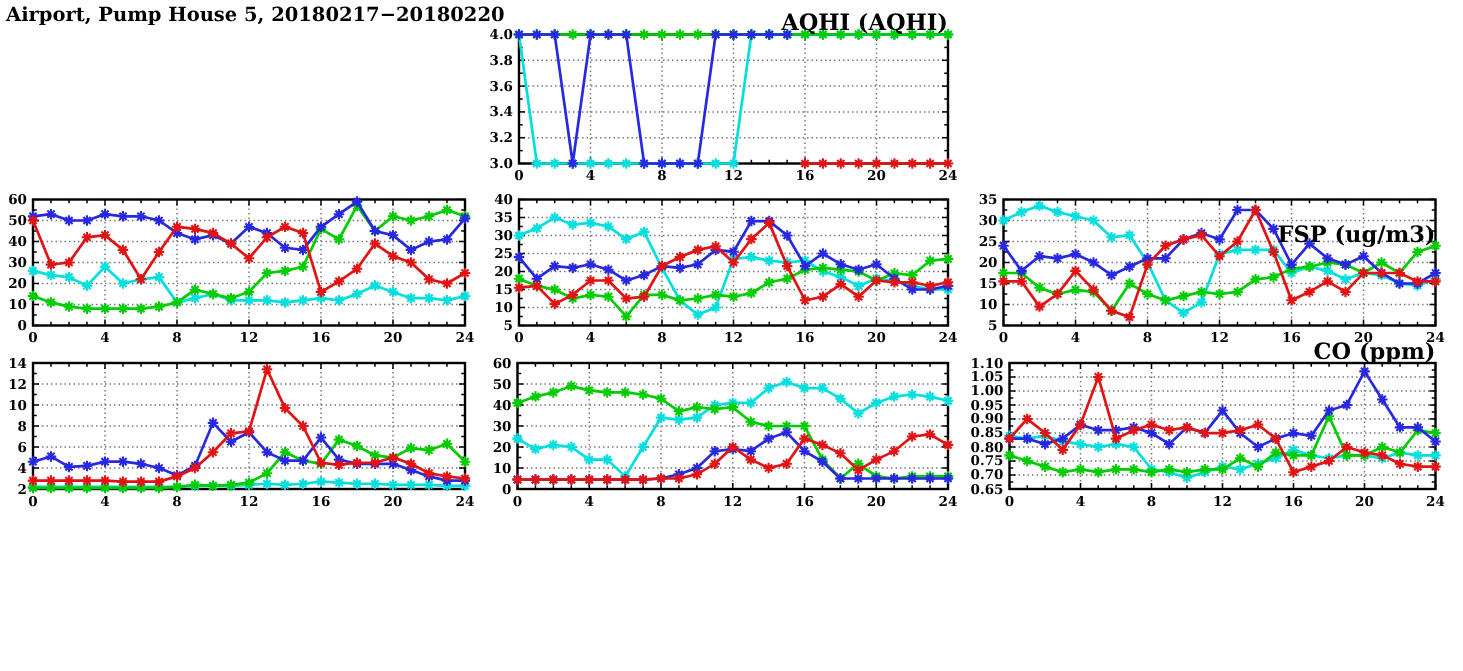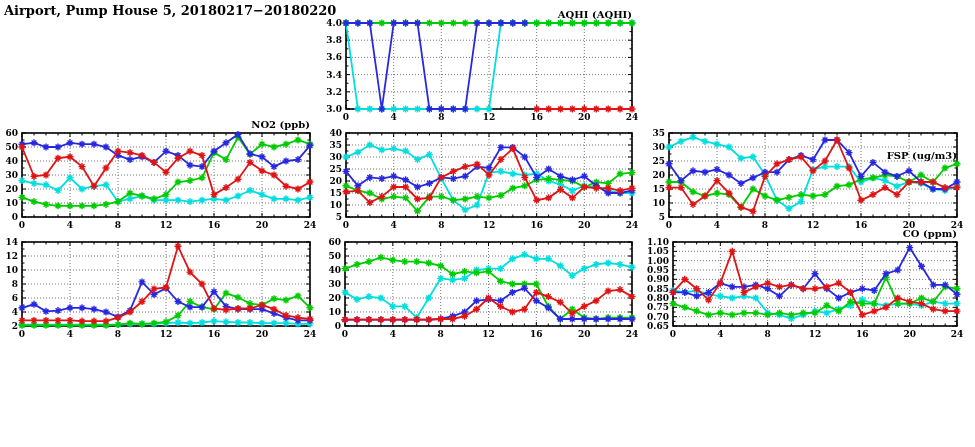--- a/index.html
+++ b/index.html
@@ -3,21 +3,21 @@
 <meta charset="utf-8">
 <style>
   html,body{margin:0;padding:0;background:#fff}
   #stage{position:relative;width:975px;height:447px;background:#ffffff;overflow:hidden;
          font-family:"DejaVu Serif",serif;}
   #plots{position:absolute;left:0;top:0}
   #plots text{font:bold 9px "DejaVu Serif",serif;fill:#000}
   .grid{stroke:#787878;stroke-width:1;stroke-dasharray:1 2;fill:none}
   .tick{stroke:#000;stroke-width:1}
   .frame{fill:none;stroke:#000;stroke-width:1.6}
-  .ctitle{position:absolute;text-align:right;font-weight:bold;font-size:10px;color:#000;
+  .ctitle{position:absolute;text-align:right;font-weight:bold;font-size:15px;color:#000;
           height:12px;line-height:12px;white-space:nowrap}
   #main-title{position:absolute;left:4px;top:3px;font-weight:bold;font-size:13px;color:#000;
               white-space:nowrap}
 </style>
 </head>
 <body>
 
 <div id="stage">
   <div id="main-title">Airport, Pump House 5, 20180217−20180220</div>
   <svg id="plots" width="975" height="447">
@@ -839,16 +839,15 @@
         <path d="M669.5 290.5H676.5M673 287V294M670.6 288.1L675.4 292.9M670.6 292.9L675.4 288.1M681.3 292.4H688.3M684.8 288.9V295.9M682.4 290L687.1999999999999 294.79999999999995M682.4 294.79999999999995L687.1999999999999 290M693.2 290.5H700.2M696.7 287V294M694.3000000000001 288.1L699.1 292.9M694.3000000000001 292.9L699.1 288.1M705 294.3H712M708.5 290.8V297.8M706.1 291.90000000000003L710.9 296.7M706.1 296.7L710.9 291.90000000000003M716.8 296.1H723.8M720.3 292.6V299.6M717.9 293.70000000000005L722.6999999999999 298.5M717.9 298.5L722.6999999999999 293.70000000000005M728.7 298H735.7M732.2 294.5V301.5M729.8000000000001 295.6L734.6 300.4M729.8000000000001 300.4L734.6 295.6M740.5 296.1H747.5M744 292.6V299.6M741.6 293.70000000000005L746.4 298.5M741.6 298.5L746.4 293.70000000000005M752.3 298H759.3M755.8 294.5V301.5M753.4 295.6L758.1999999999999 300.4M753.4 300.4L758.1999999999999 295.6M764.2 312.9H771.2M767.7 309.4V316.4M765.3000000000001 310.5L770.1 315.29999999999995M765.3000000000001 315.29999999999995L770.1 310.5M776 314.8H783M779.5 311.3V318.3M777.1 312.40000000000003L781.9 317.2M777.1 317.2L781.9 312.40000000000003M787.8 318.5H794.8M791.3 315V322M788.9 316.1L793.6999999999999 320.9M788.9 320.9L793.6999999999999 316.1M799.7 314.8H806.7M803.2 311.3V318.3M800.8000000000001 312.40000000000003L805.6 317.2M800.8000000000001 317.2L805.6 312.40000000000003M811.5 311.1H818.5M815 307.6V314.6M812.6 308.70000000000005L817.4 313.5M812.6 313.5L817.4 308.70000000000005M823.3 312.9H830.3M826.8 309.4V316.4M824.4 310.5L829.1999999999999 315.29999999999995M824.4 315.29999999999995L829.1999999999999 310.5M835.2 309.2H842.2M838.7 305.7V312.7M836.3000000000001 306.8L841.1 311.59999999999997M836.3000000000001 311.59999999999997L841.1 306.8M847 305.5H854M850.5 302V309M848.1 303.1L852.9 307.9M848.1 307.9L852.9 303.1M858.8 299.9H865.8M862.3 296.4V303.4M859.9 297.5L864.6999999999999 302.29999999999995M859.9 302.29999999999995L864.6999999999999 297.5M870.7 303.6H877.7M874.2 300.1V307.1M871.8000000000001 301.20000000000005L876.6 306M871.8000000000001 306L876.6 301.20000000000005M882.5 305.5H889.5M886 302V309M883.6 303.1L888.4 307.9M883.6 307.9L888.4 303.1M894.3 303.6H901.3M897.8 300.1V307.1M895.4 301.20000000000005L900.1999999999999 306M895.4 306L900.1999999999999 301.20000000000005M906.2 303.6H913.2M909.7 300.1V307.1M907.3000000000001 301.20000000000005L912.1 306M907.3000000000001 306L912.1 301.20000000000005M918 305.5H925M921.5 302V309M919.1 303.1L923.9 307.9M919.1 307.9L923.9 303.1M929.8 301.7H936.8M933.3 298.2V305.2M930.9 299.3L935.6999999999999 304.09999999999997M930.9 304.09999999999997L935.6999999999999 299.3M941.7 303.6H948.7M945.2 300.1V307.1M942.8000000000001 301.20000000000005L947.6 306M942.8000000000001 306L947.6 301.20000000000005M953.5 303.6H960.5M957 300.1V307.1M954.6 301.20000000000005L959.4 306M954.6 306L959.4 301.20000000000005" fill="none" stroke="#00dede" stroke-width="1.4"></path>
         <path d="M673 303.6L684.8 307.3L696.7 311.1L708.5 314.8L720.3 312.9L732.2 314.8L744 312.9L755.8 312.9L767.7 314.8L779.5 312.9L791.3 314.8L803.2 312.9L815 312.9L826.8 305.5L838.7 311.1L850.5 301.7L862.3 303.6L874.2 303.6L886 277.5L897.8 303.6L909.7 303.6L921.5 298L933.3 301.7L945.2 286.8L957 288.7" fill="none" stroke="#00cc00" stroke-width="1.8"></path>
         <path d="M669.5 303.6H676.5M673 300.1V307.1M670.6 301.20000000000005L675.4 306M670.6 306L675.4 301.20000000000005M681.3 307.3H688.3M684.8 303.8V310.8M682.4 304.90000000000003L687.1999999999999 309.7M682.4 309.7L687.1999999999999 304.90000000000003M693.2 311.1H700.2M696.7 307.6V314.6M694.3000000000001 308.70000000000005L699.1 313.5M694.3000000000001 313.5L699.1 308.70000000000005M705 314.8H712M708.5 311.3V318.3M706.1 312.40000000000003L710.9 317.2M706.1 317.2L710.9 312.40000000000003M716.8 312.9H723.8M720.3 309.4V316.4M717.9 310.5L722.6999999999999 315.29999999999995M717.9 315.29999999999995L722.6999999999999 310.5M728.7 314.8H735.7M732.2 311.3V318.3M729.8000000000001 312.40000000000003L734.6 317.2M729.8000000000001 317.2L734.6 312.40000000000003M740.5 312.9H747.5M744 309.4V316.4M741.6 310.5L746.4 315.29999999999995M741.6 315.29999999999995L746.4 310.5M752.3 312.9H759.3M755.8 309.4V316.4M753.4 310.5L758.1999999999999 315.29999999999995M753.4 315.29999999999995L758.1999999999999 310.5M764.2 314.8H771.2M767.7 311.3V318.3M765.3000000000001 312.40000000000003L770.1 317.2M765.3000000000001 317.2L770.1 312.40000000000003M776 312.9H783M779.5 309.4V316.4M777.1 310.5L781.9 315.29999999999995M777.1 315.29999999999995L781.9 310.5M787.8 314.8H794.8M791.3 311.3V318.3M788.9 312.40000000000003L793.6999999999999 317.2M788.9 317.2L793.6999999999999 312.40000000000003M799.7 312.9H806.7M803.2 309.4V316.4M800.8000000000001 310.5L805.6 315.29999999999995M800.8000000000001 315.29999999999995L805.6 310.5M811.5 312.9H818.5M815 309.4V316.4M812.6 310.5L817.4 315.29999999999995M812.6 315.29999999999995L817.4 310.5M823.3 305.5H830.3M826.8 302V309M824.4 303.1L829.1999999999999 307.9M824.4 307.9L829.1999999999999 303.1M835.2 311.1H842.2M838.7 307.6V314.6M836.3000000000001 308.70000000000005L841.1 313.5M836.3000000000001 313.5L841.1 308.70000000000005M847 301.7H854M850.5 298.2V305.2M848.1 299.3L852.9 304.09999999999997M848.1 304.09999999999997L852.9 299.3M858.8 303.6H865.8M862.3 300.1V307.1M859.9 301.20000000000005L864.6999999999999 306M859.9 306L864.6999999999999 301.20000000000005M870.7 303.6H877.7M874.2 300.1V307.1M871.8000000000001 301.20000000000005L876.6 306M871.8000000000001 306L876.6 301.20000000000005M882.5 277.5H889.5M886 274V281M883.6 275.1L888.4 279.9M883.6 279.9L888.4 275.1M894.3 303.6H901.3M897.8 300.1V307.1M895.4 301.20000000000005L900.1999999999999 306M895.4 306L900.1999999999999 301.20000000000005M906.2 303.6H913.2M909.7 300.1V307.1M907.3000000000001 301.20000000000005L912.1 306M907.3000000000001 306L912.1 301.20000000000005M918 298H925M921.5 294.5V301.5M919.1 295.6L923.9 300.4M919.1 300.4L923.9 295.6M929.8 301.7H936.8M933.3 298.2V305.2M930.9 299.3L935.6999999999999 304.09999999999997M930.9 304.09999999999997L935.6999999999999 299.3M941.7 286.8H948.7M945.2 283.3V290.3M942.8000000000001 284.40000000000003L947.6 289.2M942.8000000000001 289.2L947.6 284.40000000000003M953.5 288.7H960.5M957 285.2V292.2M954.6 286.3L959.4 291.09999999999997M954.6 291.09999999999997L959.4 286.3" fill="none" stroke="#00cc00" stroke-width="1.4"></path>
         <path d="M673 292.4L684.8 292.4L696.7 296.1L708.5 292.4L720.3 283.1L732.2 286.8L744 286.8L755.8 284.9L767.7 288.7L779.5 296.1L791.3 284.9L803.2 288.7L815 273.7L826.8 288.7L838.7 298L850.5 292.4L862.3 288.7L874.2 290.5L886 273.7L897.8 270L909.7 247.6L921.5 266.3L933.3 284.9L945.2 284.9L957 294.3" fill="none" stroke="#2828e0" stroke-width="1.8"></path>
         <path d="M669.5 292.4H676.5M673 288.9V295.9M670.6 290L675.4 294.79999999999995M670.6 294.79999999999995L675.4 290M681.3 292.4H688.3M684.8 288.9V295.9M682.4 290L687.1999999999999 294.79999999999995M682.4 294.79999999999995L687.1999999999999 290M693.2 296.1H700.2M696.7 292.6V299.6M694.3000000000001 293.70000000000005L699.1 298.5M694.3000000000001 298.5L699.1 293.70000000000005M705 292.4H712M708.5 288.9V295.9M706.1 290L710.9 294.79999999999995M706.1 294.79999999999995L710.9 290M716.8 283.1H723.8M720.3 279.6V286.6M717.9 280.70000000000005L722.6999999999999 285.5M717.9 285.5L722.6999999999999 280.70000000000005M728.7 286.8H735.7M732.2 283.3V290.3M729.8000000000001 284.40000000000003L734.6 289.2M729.8000000000001 289.2L734.6 284.40000000000003M740.5 286.8H747.5M744 283.3V290.3M741.6 284.40000000000003L746.4 289.2M741.6 289.2L746.4 284.40000000000003M752.3 284.9H759.3M755.8 281.4V288.4M753.4 282.5L758.1999999999999 287.29999999999995M753.4 287.29999999999995L758.1999999999999 282.5M764.2 288.7H771.2M767.7 285.2V292.2M765.3000000000001 286.3L770.1 291.09999999999997M765.3000000000001 291.09999999999997L770.1 286.3M776 296.1H783M779.5 292.6V299.6M777.1 293.70000000000005L781.9 298.5M777.1 298.5L781.9 293.70000000000005M787.8 284.9H794.8M791.3 281.4V288.4M788.9 282.5L793.6999999999999 287.29999999999995M788.9 287.29999999999995L793.6999999999999 282.5M799.7 288.7H806.7M803.2 285.2V292.2M800.8000000000001 286.3L805.6 291.09999999999997M800.8000000000001 291.09999999999997L805.6 286.3M811.5 273.7H818.5M815 270.2V277.2M812.6 271.3L817.4 276.09999999999997M812.6 276.09999999999997L817.4 271.3M823.3 288.7H830.3M826.8 285.2V292.2M824.4 286.3L829.1999999999999 291.09999999999997M824.4 291.09999999999997L829.1999999999999 286.3M835.2 298H842.2M838.7 294.5V301.5M836.3000000000001 295.6L841.1 300.4M836.3000000000001 300.4L841.1 295.6M847 292.4H854M850.5 288.9V295.9M848.1 290L852.9 294.79999999999995M848.1 294.79999999999995L852.9 290M858.8 288.7H865.8M862.3 285.2V292.2M859.9 286.3L864.6999999999999 291.09999999999997M859.9 291.09999999999997L864.6999999999999 286.3M870.7 290.5H877.7M874.2 287V294M871.8000000000001 288.1L876.6 292.9M871.8000000000001 292.9L876.6 288.1M882.5 273.7H889.5M886 270.2V277.2M883.6 271.3L888.4 276.09999999999997M883.6 276.09999999999997L888.4 271.3M894.3 270H901.3M897.8 266.5V273.5M895.4 267.6L900.1999999999999 272.4M895.4 272.4L900.1999999999999 267.6M906.2 247.6H913.2M909.7 244.1V251.1M907.3000000000001 245.2L912.1 250M907.3000000000001 250L912.1 245.2M918 266.3H925M921.5 262.8V269.8M919.1 263.90000000000003L923.9 268.7M919.1 268.7L923.9 263.90000000000003M929.8 284.9H936.8M933.3 281.4V288.4M930.9 282.5L935.6999999999999 287.29999999999995M930.9 287.29999999999995L935.6999999999999 282.5M941.7 284.9H948.7M945.2 281.4V288.4M942.8000000000001 282.5L947.6 287.29999999999995M942.8000000000001 287.29999999999995L947.6 282.5M953.5 294.3H960.5M957 290.8V297.8M954.6 291.90000000000003L959.4 296.7M954.6 296.7L959.4 291.90000000000003" fill="none" stroke="#2828e0" stroke-width="1.4"></path>
         <path d="M673 292.4L684.8 279.3L696.7 288.7L708.5 299.9L720.3 283.1L732.2 251.3L744 292.4L755.8 286.8L767.7 283.1L779.5 286.8L791.3 284.9L803.2 288.7L815 288.7L826.8 286.8L838.7 283.1L850.5 292.4L862.3 314.8L874.2 311.1L886 307.3L897.8 298L909.7 301.7L921.5 303.6L933.3 309.2L945.2 311.1L957 311.1" fill="none" stroke="#e01414" stroke-width="1.8"></path>
         <path d="M669.5 292.4H676.5M673 288.9V295.9M670.6 290L675.4 294.79999999999995M670.6 294.79999999999995L675.4 290M681.3 279.3H688.3M684.8 275.8V282.8M682.4 276.90000000000003L687.1999999999999 281.7M682.4 281.7L687.1999999999999 276.90000000000003M693.2 288.7H700.2M696.7 285.2V292.2M694.3000000000001 286.3L699.1 291.09999999999997M694.3000000000001 291.09999999999997L699.1 286.3M705 299.9H712M708.5 296.4V303.4M706.1 297.5L710.9 302.29999999999995M706.1 302.29999999999995L710.9 297.5M716.8 283.1H723.8M720.3 279.6V286.6M717.9 280.70000000000005L722.6999999999999 285.5M717.9 285.5L722.6999999999999 280.70000000000005M728.7 251.3H735.7M732.2 247.8V254.8M729.8000000000001 248.9L734.6 253.70000000000002M729.8000000000001 253.70000000000002L734.6 248.9M740.5 292.4H747.5M744 288.9V295.9M741.6 290L746.4 294.79999999999995M741.6 294.79999999999995L746.4 290M752.3 286.8H759.3M755.8 283.3V290.3M753.4 284.40000000000003L758.1999999999999 289.2M753.4 289.2L758.1999999999999 284.40000000000003M764.2 283.1H771.2M767.7 279.6V286.6M765.3000000000001 280.70000000000005L770.1 285.5M765.3000000000001 285.5L770.1 280.70000000000005M776 286.8H783M779.5 283.3V290.3M777.1 284.40000000000003L781.9 289.2M777.1 289.2L781.9 284.40000000000003M787.8 284.9H794.8M791.3 281.4V288.4M788.9 282.5L793.6999999999999 287.29999999999995M788.9 287.29999999999995L793.6999999999999 282.5M799.7 288.7H806.7M803.2 285.2V292.2M800.8000000000001 286.3L805.6 291.09999999999997M800.8000000000001 291.09999999999997L805.6 286.3M811.5 288.7H818.5M815 285.2V292.2M812.6 286.3L817.4 291.09999999999997M812.6 291.09999999999997L817.4 286.3M823.3 286.8H830.3M826.8 283.3V290.3M824.4 284.40000000000003L829.1999999999999 289.2M824.4 289.2L829.1999999999999 284.40000000000003M835.2 283.1H842.2M838.7 279.6V286.6M836.3000000000001 280.70000000000005L841.1 285.5M836.3000000000001 285.5L841.1 280.70000000000005M847 292.4H854M850.5 288.9V295.9M848.1 290L852.9 294.79999999999995M848.1 294.79999999999995L852.9 290M858.8 314.8H865.8M862.3 311.3V318.3M859.9 312.40000000000003L864.6999999999999 317.2M859.9 317.2L864.6999999999999 312.40000000000003M870.7 311.1H877.7M874.2 307.6V314.6M871.8000000000001 308.70000000000005L876.6 313.5M871.8000000000001 313.5L876.6 308.70000000000005M882.5 307.3H889.5M886 303.8V310.8M883.6 304.90000000000003L888.4 309.7M883.6 309.7L888.4 304.90000000000003M894.3 298H901.3M897.8 294.5V301.5M895.4 295.6L900.1999999999999 300.4M895.4 300.4L900.1999999999999 295.6M906.2 301.7H913.2M909.7 298.2V305.2M907.3000000000001 299.3L912.1 304.09999999999997M907.3000000000001 304.09999999999997L912.1 299.3M918 303.6H925M921.5 300.1V307.1M919.1 301.20000000000005L923.9 306M919.1 306L923.9 301.20000000000005M929.8 309.2H936.8M933.3 305.7V312.7M930.9 306.8L935.6999999999999 311.59999999999997M930.9 311.59999999999997L935.6999999999999 306.8M941.7 311.1H948.7M945.2 307.6V314.6M942.8000000000001 308.70000000000005L947.6 313.5M942.8000000000001 313.5L947.6 308.70000000000005M953.5 311.1H960.5M957 307.6V314.6M954.6 308.70000000000005L959.4 313.5M954.6 313.5L959.4 308.70000000000005" fill="none" stroke="#e01414" stroke-width="1.4"></path>
       </g>
     </svg>
 <div class="ctitle" style="left: 346px; top: 9px; width: 286px;">AQHI (AQHI)</div>
-    <div class="ctitle" style="left: 22px; top: 119px; width: 288px;">NO2 (ppb)</div>
     <div class="ctitle" style="left: 669px; top: 119px; width: 288px; margin-top: 31px;">FSP (ug/m3)</div>
     <div class="ctitle" style="left: 673px; top: 228px; width: 284px;">CO (ppm)</div>
   </div>
 
 </body></html>

